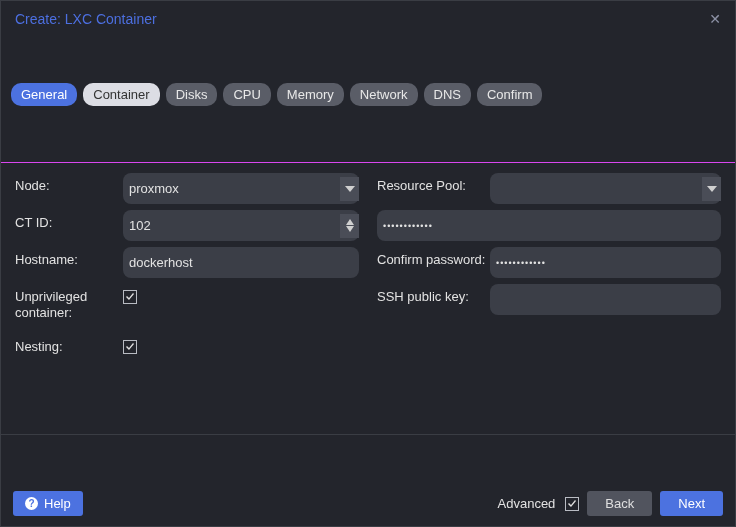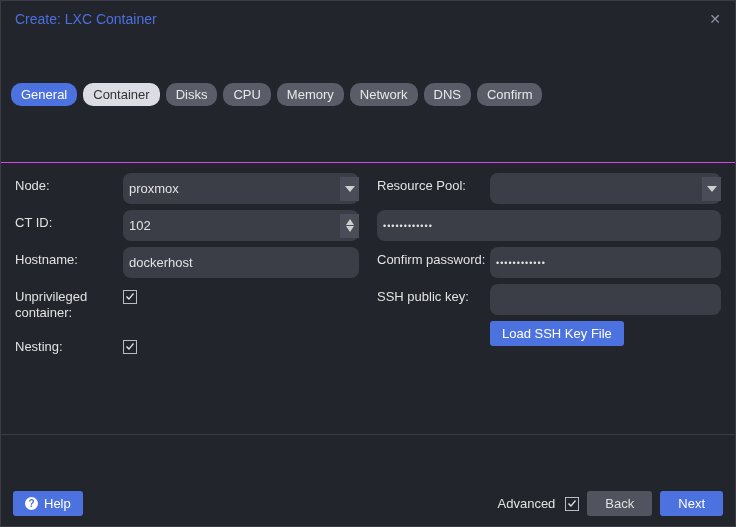--- a/index.html
+++ b/index.html
@@ -284,23 +284,20 @@
 
       <div class="field">
         <div class="label">SSH public key:</div>
         <div class="control">
           <div class="input">
             <input value="" style="">
           </div>
         </div>
       </div>
 
-      <div class="load-key-row">
-        <div class="btn">Load SSH Key File</div>
-      </div>
 
     </div>
   </div>
 
   <div class="footer">
     <div class="btn">
       <span class="help-icon">?</span>
       <span>Help</span>
     </div>
     <div class="footer-right">

